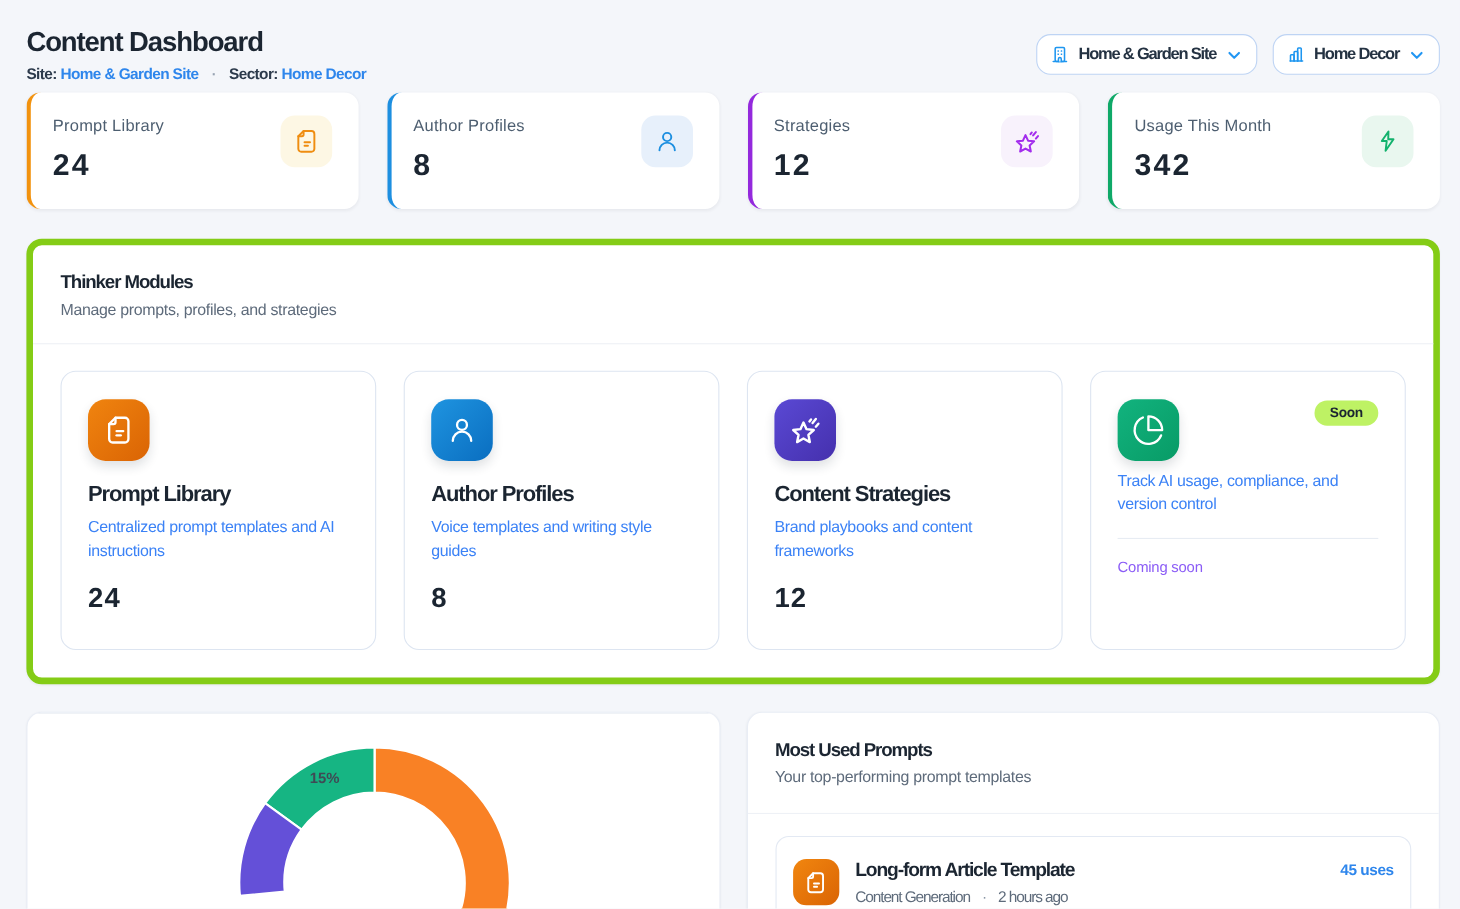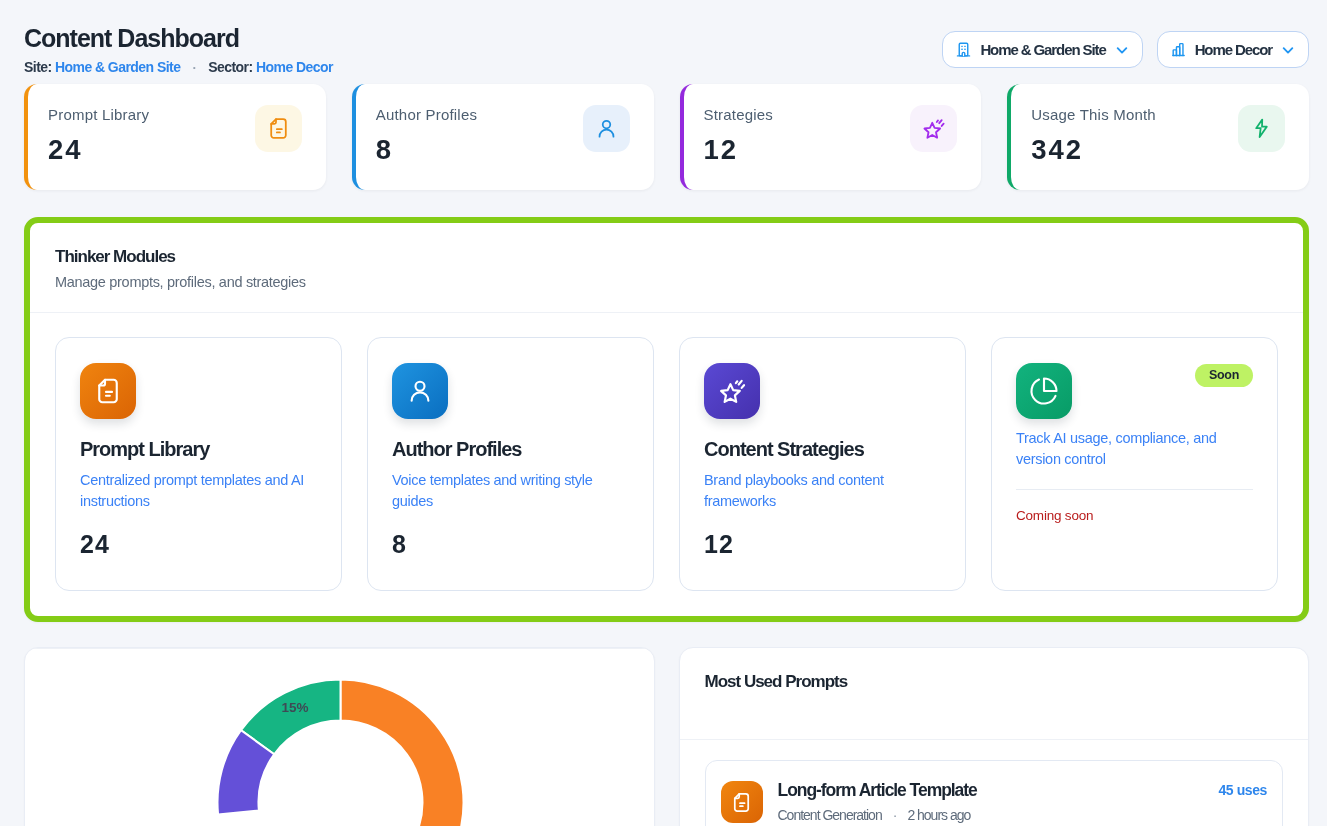--- a/index.html
+++ b/index.html
@@ -32,21 +32,21 @@
 .panel-h .s { font-size:14.5px; color:#5e6b7b; margin-top:7px; letter-spacing:-0.3px; }
 .panel-div { border-top:1px solid #eef1f6; }
 .modules { display:grid; grid-template-columns:repeat(4,1fr); gap:25px; padding:24px 25px 25px 25px; }
 .mod { position:relative; border:1.5px solid #dde5f1; border-radius:14px; height:254px; padding:25px 24px 0 24px; background:#fff; }
 .mod .sq { width:56px; height:56px; border-radius:16px; display:flex; align-items:center; justify-content:center; box-shadow:0 5px 10px rgba(30,41,59,.14); }
 .mod .t { font-size:20px; font-weight:bold; color:#1b2531; margin-top:19px; letter-spacing:-1px; }
 .mod .d { font-size:14.5px; color:#3b82f6; line-height:21px; margin-top:9px; letter-spacing:-0.3px; }
 .mod .n { font-size:25px; font-weight:bold; color:#1b2531; margin-top:18px; letter-spacing:1px; }
 .soon { position:absolute; right:24px; top:26px; background:#bef264; color:#1b2531; font-size:12.5px; font-weight:bold; padding:0 14px; height:23px; line-height:23px; border-radius:999px; letter-spacing:-0.3px; }
 .gov-div { border-top:1px solid #e7ecf3; margin-top:19px; }
-.gov-txt { font-size:13.5px; color:#b91c1c; margin-top:18px; letter-spacing:-0.2px; }
+.gov-txt { font-size:13.5px; color:#8b5cf6; margin-top:18px; letter-spacing:-0.2px; }
 
 
 .bottom { display:grid; grid-template-columns:1fr 1fr; gap:24px; margin-top:25px; }
 .bottom .panel-h { height:91px; }
 .bpanel { position:relative; background:#fff; border:1px solid #e9edf5; border-radius:14px; height:400px; box-shadow:0 1px 2px rgba(30,41,59,.04); overflow:hidden; }
 .prompt-item { margin:20px 25px 0 25px; border:1.5px solid #e3e9f3; border-radius:12px; padding:19px 15px 15px 15px; display:flex; gap:15px; }
 .pi-ic { width:42px; height:42px; border-radius:12px; background:linear-gradient(135deg,#f1860f,#da6404); display:flex; align-items:center; justify-content:center; flex:none; margin-top:1px; }
 .pi-t { font-size:17.5px; font-weight:bold; color:#1b2531; letter-spacing:-1.05px; }
 .pi-s { font-size:14px; color:#5e6b7b; margin-top:5.5px; letter-spacing:-1px; }
 .pi-s .d2 { color:#8a96a5; margin:0 11px; }
@@ -209,20 +209,21 @@
             <path d="M 0 -123 A 123 123 0 0 0 -99.51 -72.3 L -66.34 -48.2 A 82 82 0 0 1 0 -82 Z" fill="#16b583" stroke="#fff" stroke-width="2"></path>
             <path d="M -99.51 -72.3 A 123 123 0 0 0 -122.42 11.94 L -81.62 7.96 A 82 82 0 0 1 -66.34 -48.2 Z" fill="#6450d8" stroke="#fff" stroke-width="2"></path>
             <text x="-45.5" y="-90.5" fill="#3f4a55" font-size="13.5" font-weight="bold" text-anchor="middle">15%</text>
           </g>
         </svg>
       </div>
     </div>
     <div class="bpanel">
       <div class="panel-h">
         <div class="t">Most Used Prompts</div>
+        <div class="s">Your top-performing prompt templates</div>
       </div>
       <div class="panel-div"></div>
       <div class="prompt-item">
         <div class="pi-ic">
           <svg width="23" height="23" viewBox="0 0 24 24" fill="none" stroke="#fff" stroke-width="1.8" stroke-linecap="round" stroke-linejoin="round">
             <path d="M9.6 3h6.9A2.5 2.5 0 0 1 19 5.5v13a2.5 2.5 0 0 1-2.5 2.5h-9A2.5 2.5 0 0 1 5 18.5V7.6z"></path>
             <path d="M9.6 3v3.1a1.5 1.5 0 0 1-1.5 1.5H5"></path>
             <path d="M10.4 12.7h4.8"></path>
                 <path d="M10.4 15.8h3"></path>
           </svg>

